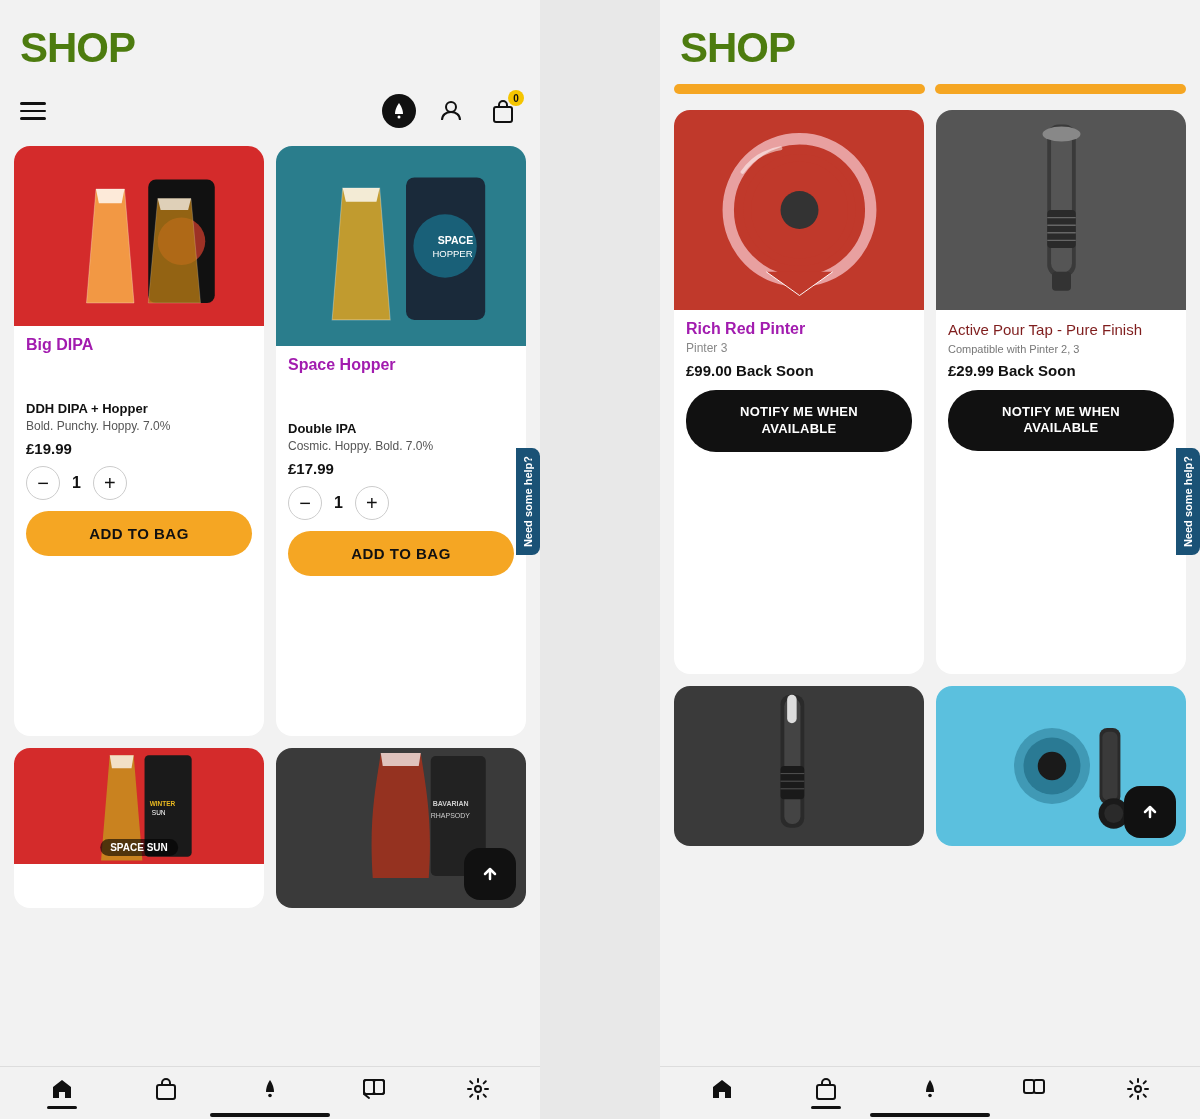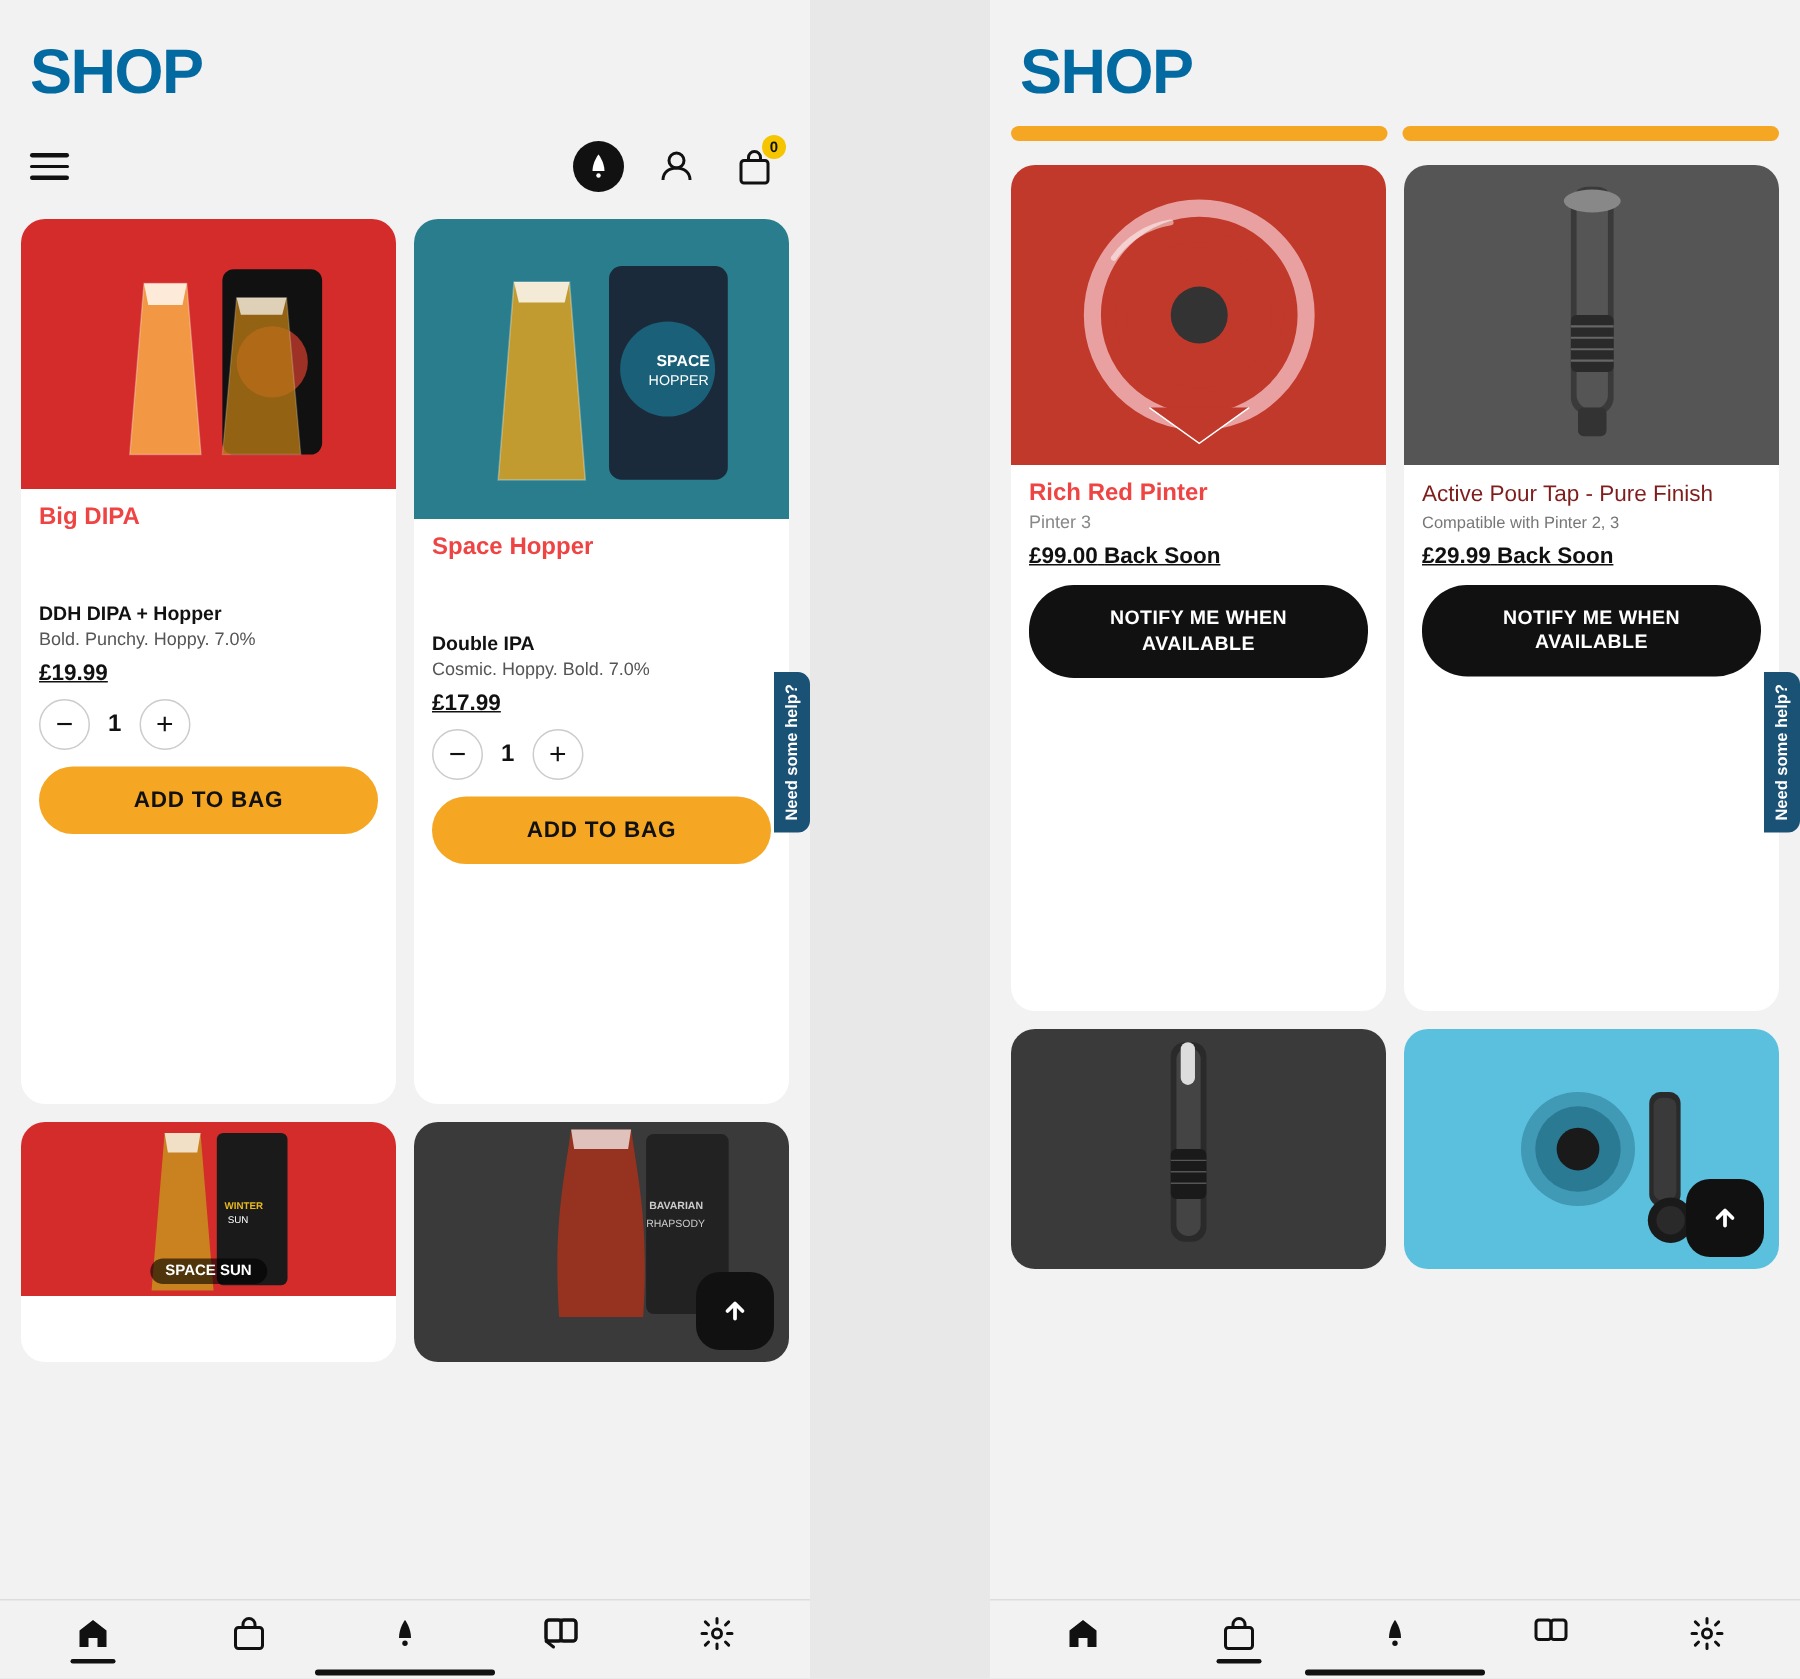--- a/index.html
+++ b/index.html
@@ -26,21 +26,21 @@
       position: relative;
       overflow: hidden;
     }
     .phone-header {
       padding: 24px 20px 12px 20px;
       background: #f2f2f2;
     }
     .shop-title {
       font-size: 42px;
       font-weight: 900;
-      color: #0369a1;
+      color: #4d7c0f;
       letter-spacing: -1px;
     }
     .nav-bar {
       display: flex;
       align-items: center;
       justify-content: space-between;
       padding: 10px 20px;
       background: #f2f2f2;
     }
     .nav-icons-right {
@@ -140,38 +140,37 @@
     .product-info {
       padding: 10px 12px;
       flex: 1;
       display: flex;
       flex-direction: column;
       gap: 3px;
     }
     .product-name {
       font-size: 16px;
       font-weight: 700;
-      color: #ef4444;
+      color: #a21caf;
     }
     .product-subtitle {
       font-size: 13px;
       font-weight: 600;
       color: #111;
       margin-top: 44px;
     }
     .product-desc {
       font-size: 12px;
       color: #555;
     }
     .product-price {
       font-size: 15px;
       font-weight: 600;
       color: #111;
       margin-top: 4px;
-      text-decoration: underline;
     }
     .back-soon {
       font-weight: 700;
       color: #111;
     }
     .quantity-row {
       display: flex;
       align-items: center;
       gap: 12px;
       margin-top: 6px;

